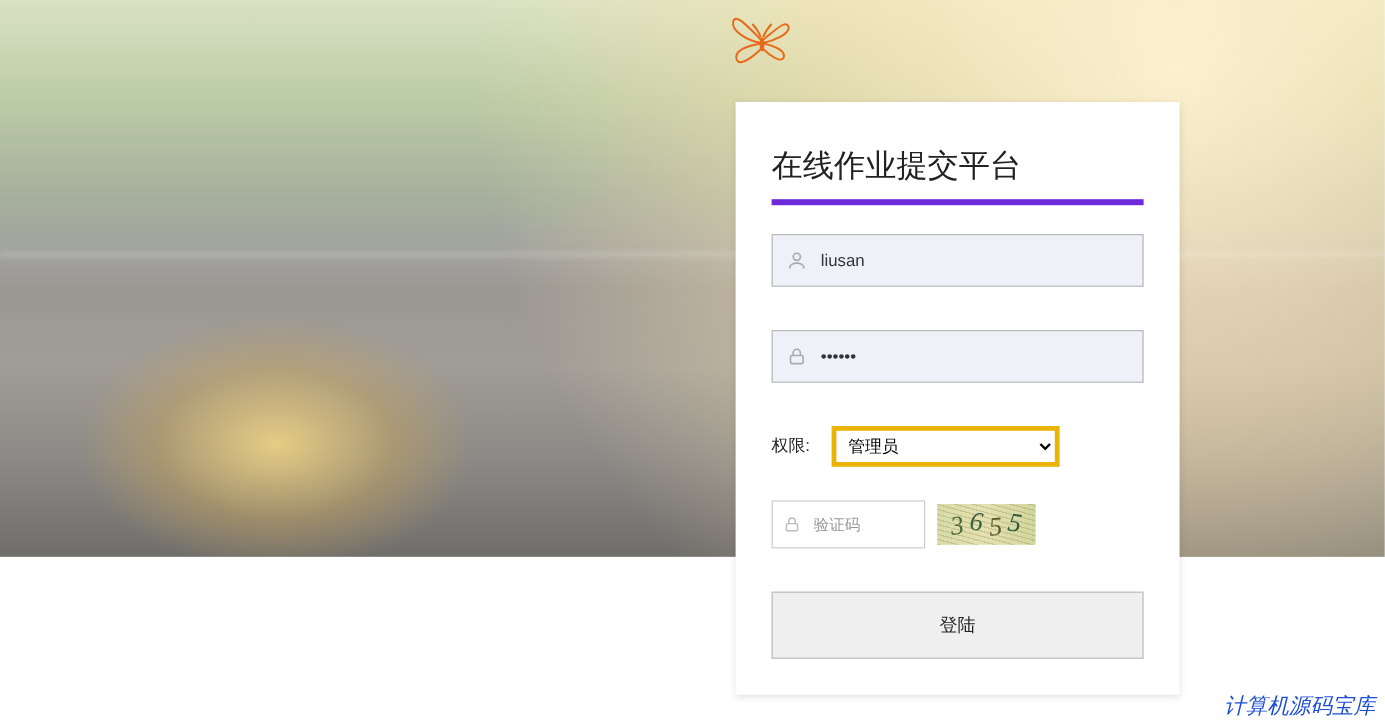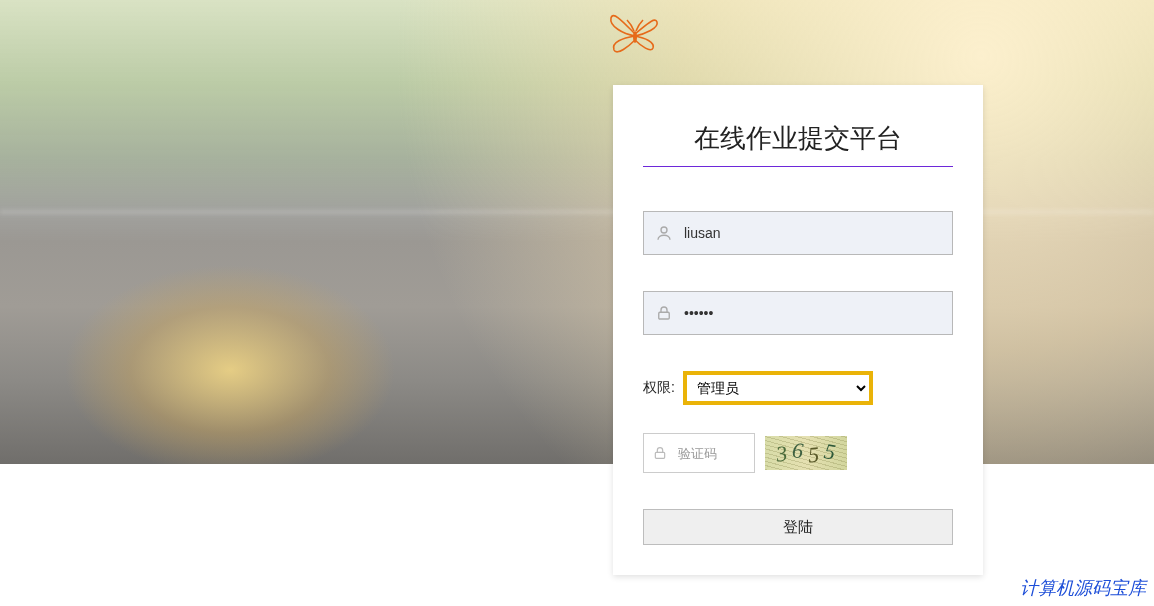--- a/index.html
+++ b/index.html
@@ -52,23 +52,22 @@
       width: 370px;
       background: #ffffff;
       padding: 36px 30px 30px 30px;
       box-shadow: 0 2px 6px rgba(0,0,0,0.12);
     }
     .title {
       font-size: 26px;
       font-weight: 400;
       color: #222;
       padding-bottom: 10px;
-      border-bottom: 1px solid #6d28d9;
-      margin-bottom: 44px;
-      text-align: center;
+      border-bottom: 5px solid #6d28d9;
+      margin-bottom: 24px;
     }
     .field {
       position: relative;
       margin-bottom: 36px;
     }
     .field-icon {
       position: absolute;
       left: 12px;
       top: 50%;
       transform: translateY(-50%);
@@ -84,42 +83,42 @@
       background: #eef1f7;
       padding: 0 12px 0 40px;
       font-size: 14px;
       color: #333;
       outline: none;
     }
     .input-box::placeholder { color: #999; }
     .perm-row {
       display: flex;
       align-items: center;
-      gap: 8px;
+      gap: 18px;
       margin-bottom: 28px;
       font-size: 14px;
       color: #222;
     }
     .perm-select {
       height: 34px;
       width: 190px;
       border: 4px solid #eab308;
       background: #fff;
       font-size: 14px;
       padding: 0 6px;
     }
     .captcha-row {
       display: flex;
       align-items: center;
       gap: 10px;
       margin-bottom: 36px;
     }
     .captcha-input-wrap {
       position: relative;
-      width: 112px;
+      width: 128px;
       height: 40px;
     }
     .captcha-input {
       width: 100%;
       height: 100%;
       border: 1px solid #ccc;
       background: #fff;
       padding: 0 8px 0 34px;
       font-size: 13px;
       color: #666;
@@ -153,21 +152,21 @@
       letter-spacing: 2px;
       user-select: none;
       cursor: pointer;
     }
     .captcha-img span:nth-child(1){ transform: rotate(-8deg) translateY(1px); }
     .captcha-img span:nth-child(2){ transform: rotate(6deg) translateY(-2px); color:#3d6040;}
     .captcha-img span:nth-child(3){ transform: rotate(-5deg) translateY(2px); color:#5a5a2a;}
     .captcha-img span:nth-child(4){ transform: rotate(9deg) translateY(-1px); color:#2f5a3a;}
     .login-btn {
       width: 100%;
-      height: 36px;
+      height: 56px;
       border: 1px solid #bdbdbd;
       background: #efefef;
       font-size: 15px;
       color: #222;
       cursor: pointer;
     }
     .footer-text {
       position: absolute;
       right: 8px;
       bottom: 6px;

